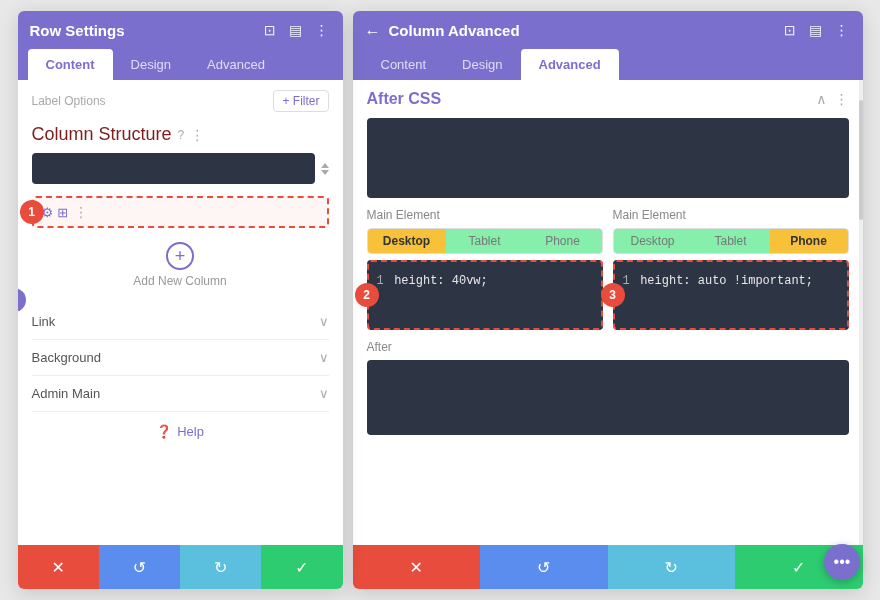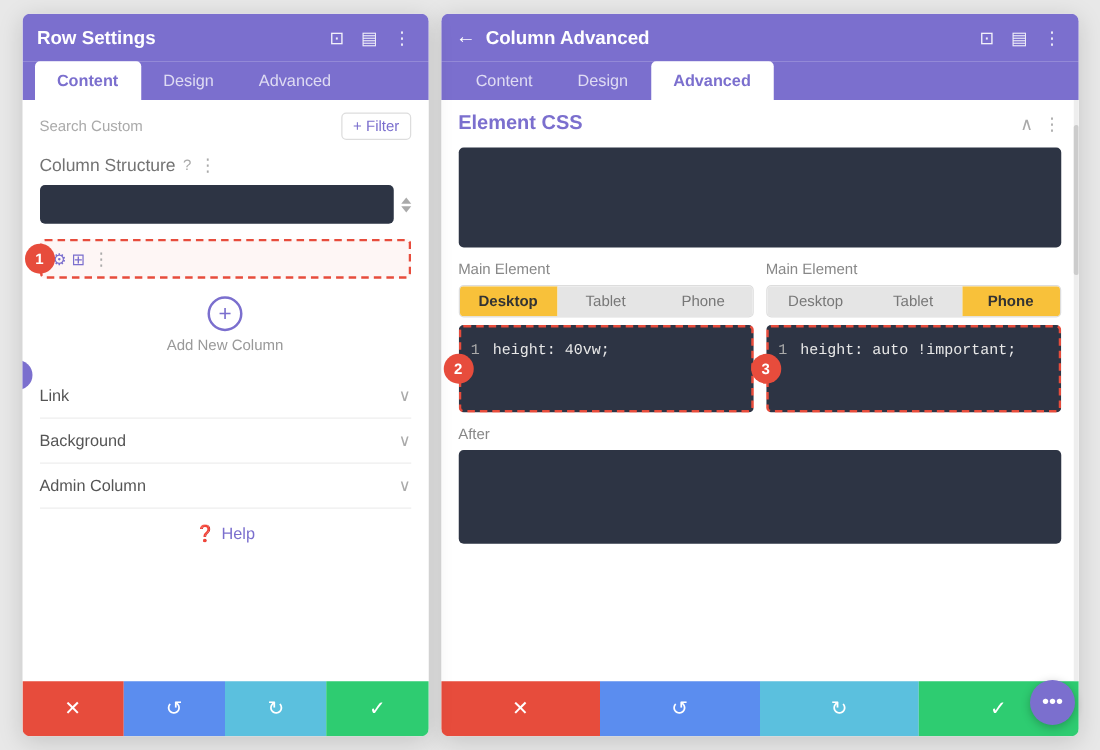--- a/index.html
+++ b/index.html
@@ -113,22 +113,22 @@
     }
 
     
     .section-header {
       display: flex;
       align-items: center;
       gap: 6px;
       margin-bottom: 8px;
     }
     .section-label {
-      font-size: 14px;
-      color: #737373;
+      font-size: 18px;
+      color: #7f1d1d;
       font-weight: 500;
     }
     .help-icon {
       color: #aaa;
       font-size: 12px;
     }
     .dots-icon {
       color: #aaa;
       font-size: 14px;
       cursor: pointer;
@@ -357,21 +357,21 @@
       border-radius: 4px;
       overflow: hidden;
     }
     .device-tab {
       flex: 1;
       text-align: center;
       padding: 5px 0;
       font-size: 12px;
       color: #777;
       cursor: pointer;
-      background: #e5e5e5;
+      background: #86efac;
     }
     .device-tab.active-desktop {
       background: #f8c13a;
       color: #333;
       font-weight: 600;
     }
     .device-tab.active-phone {
       background: #f8c13a;
       color: #333;
       font-weight: 600;
@@ -498,21 +498,21 @@
 
   <div class="tabs">
     <div class="tab active">Content</div>
     <div class="tab">Design</div>
     <div class="tab">Advanced</div>
   </div>
 
   <div class="panel-body">
 
     <div class="search-row">
-      <span class="search-label">Search Custom</span>
+      <span class="search-label">Label Options</span>
       <div class="filter-btn">
         <span>+ Filter</span>
       </div>
     </div>
 
     <div class="section-header">
       <span class="section-label">Column Structure</span>
       <span class="help-icon">?</span>
       <span class="dots-icon">⋮</span>
     </div>
@@ -552,21 +552,21 @@
 
     <div class="accordion-item">
       <div class="accordion-header">
         <span class="accordion-title">Background</span>
         <span class="chevron">∨</span>
       </div>
     </div>
 
     <div class="accordion-item">
       <div class="accordion-header">
-        <span class="accordion-title">Admin Column</span>
+        <span class="accordion-title">Admin Main</span>
         <span class="chevron">∨</span>
       </div>
     </div>
 
     <div class="help-row">
       <span>❓</span>
       <span>Help</span>
     </div>
   </div>
 
@@ -600,21 +600,21 @@
 
   <div class="tabs">
     <div class="tab">Content</div>
     <div class="tab">Design</div>
     <div class="tab active">Advanced</div>
   </div>
 
   <div class="panel-body" style="position:relative;">
 
     <div class="css-section-header">
-      <span class="css-title">Element CSS</span>
+      <span class="css-title">After CSS</span>
       <div class="css-header-icons">
         <span>∧</span>
         <span>⋮</span>
       </div>
     </div>
 
     <div class="css-editor-area css-editor-area-before"></div>
 
     <div class="two-col">
 

